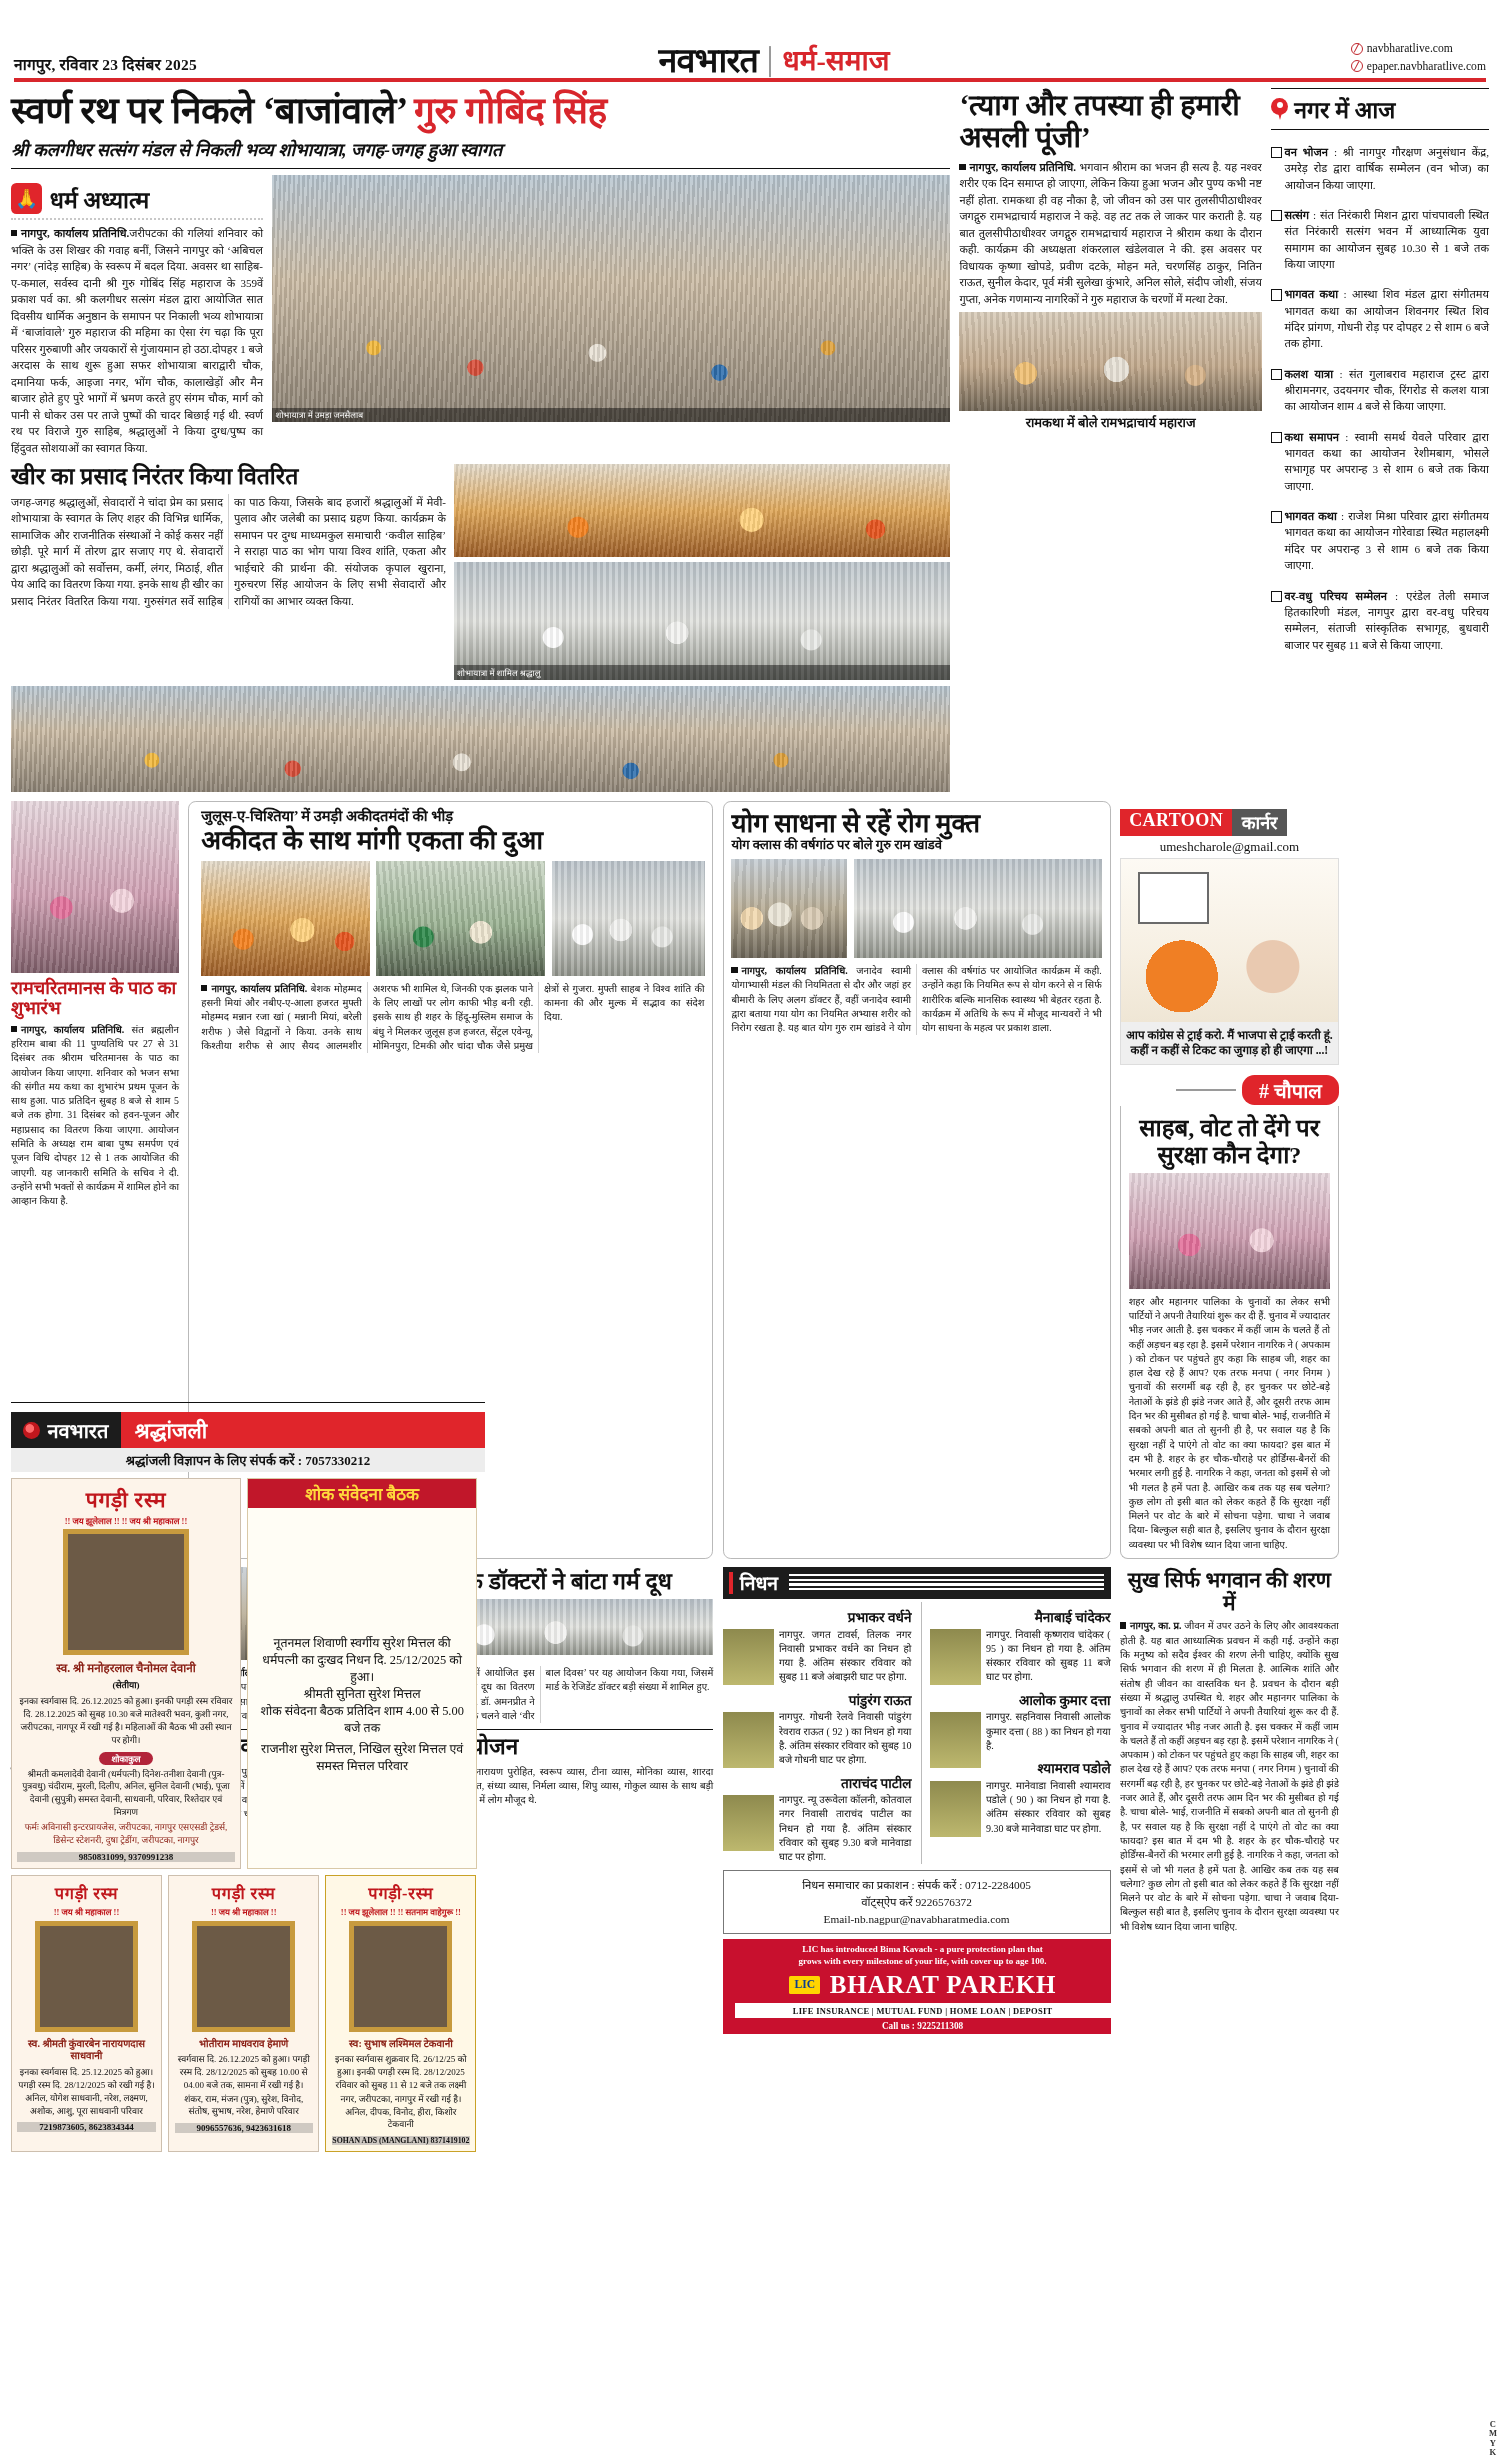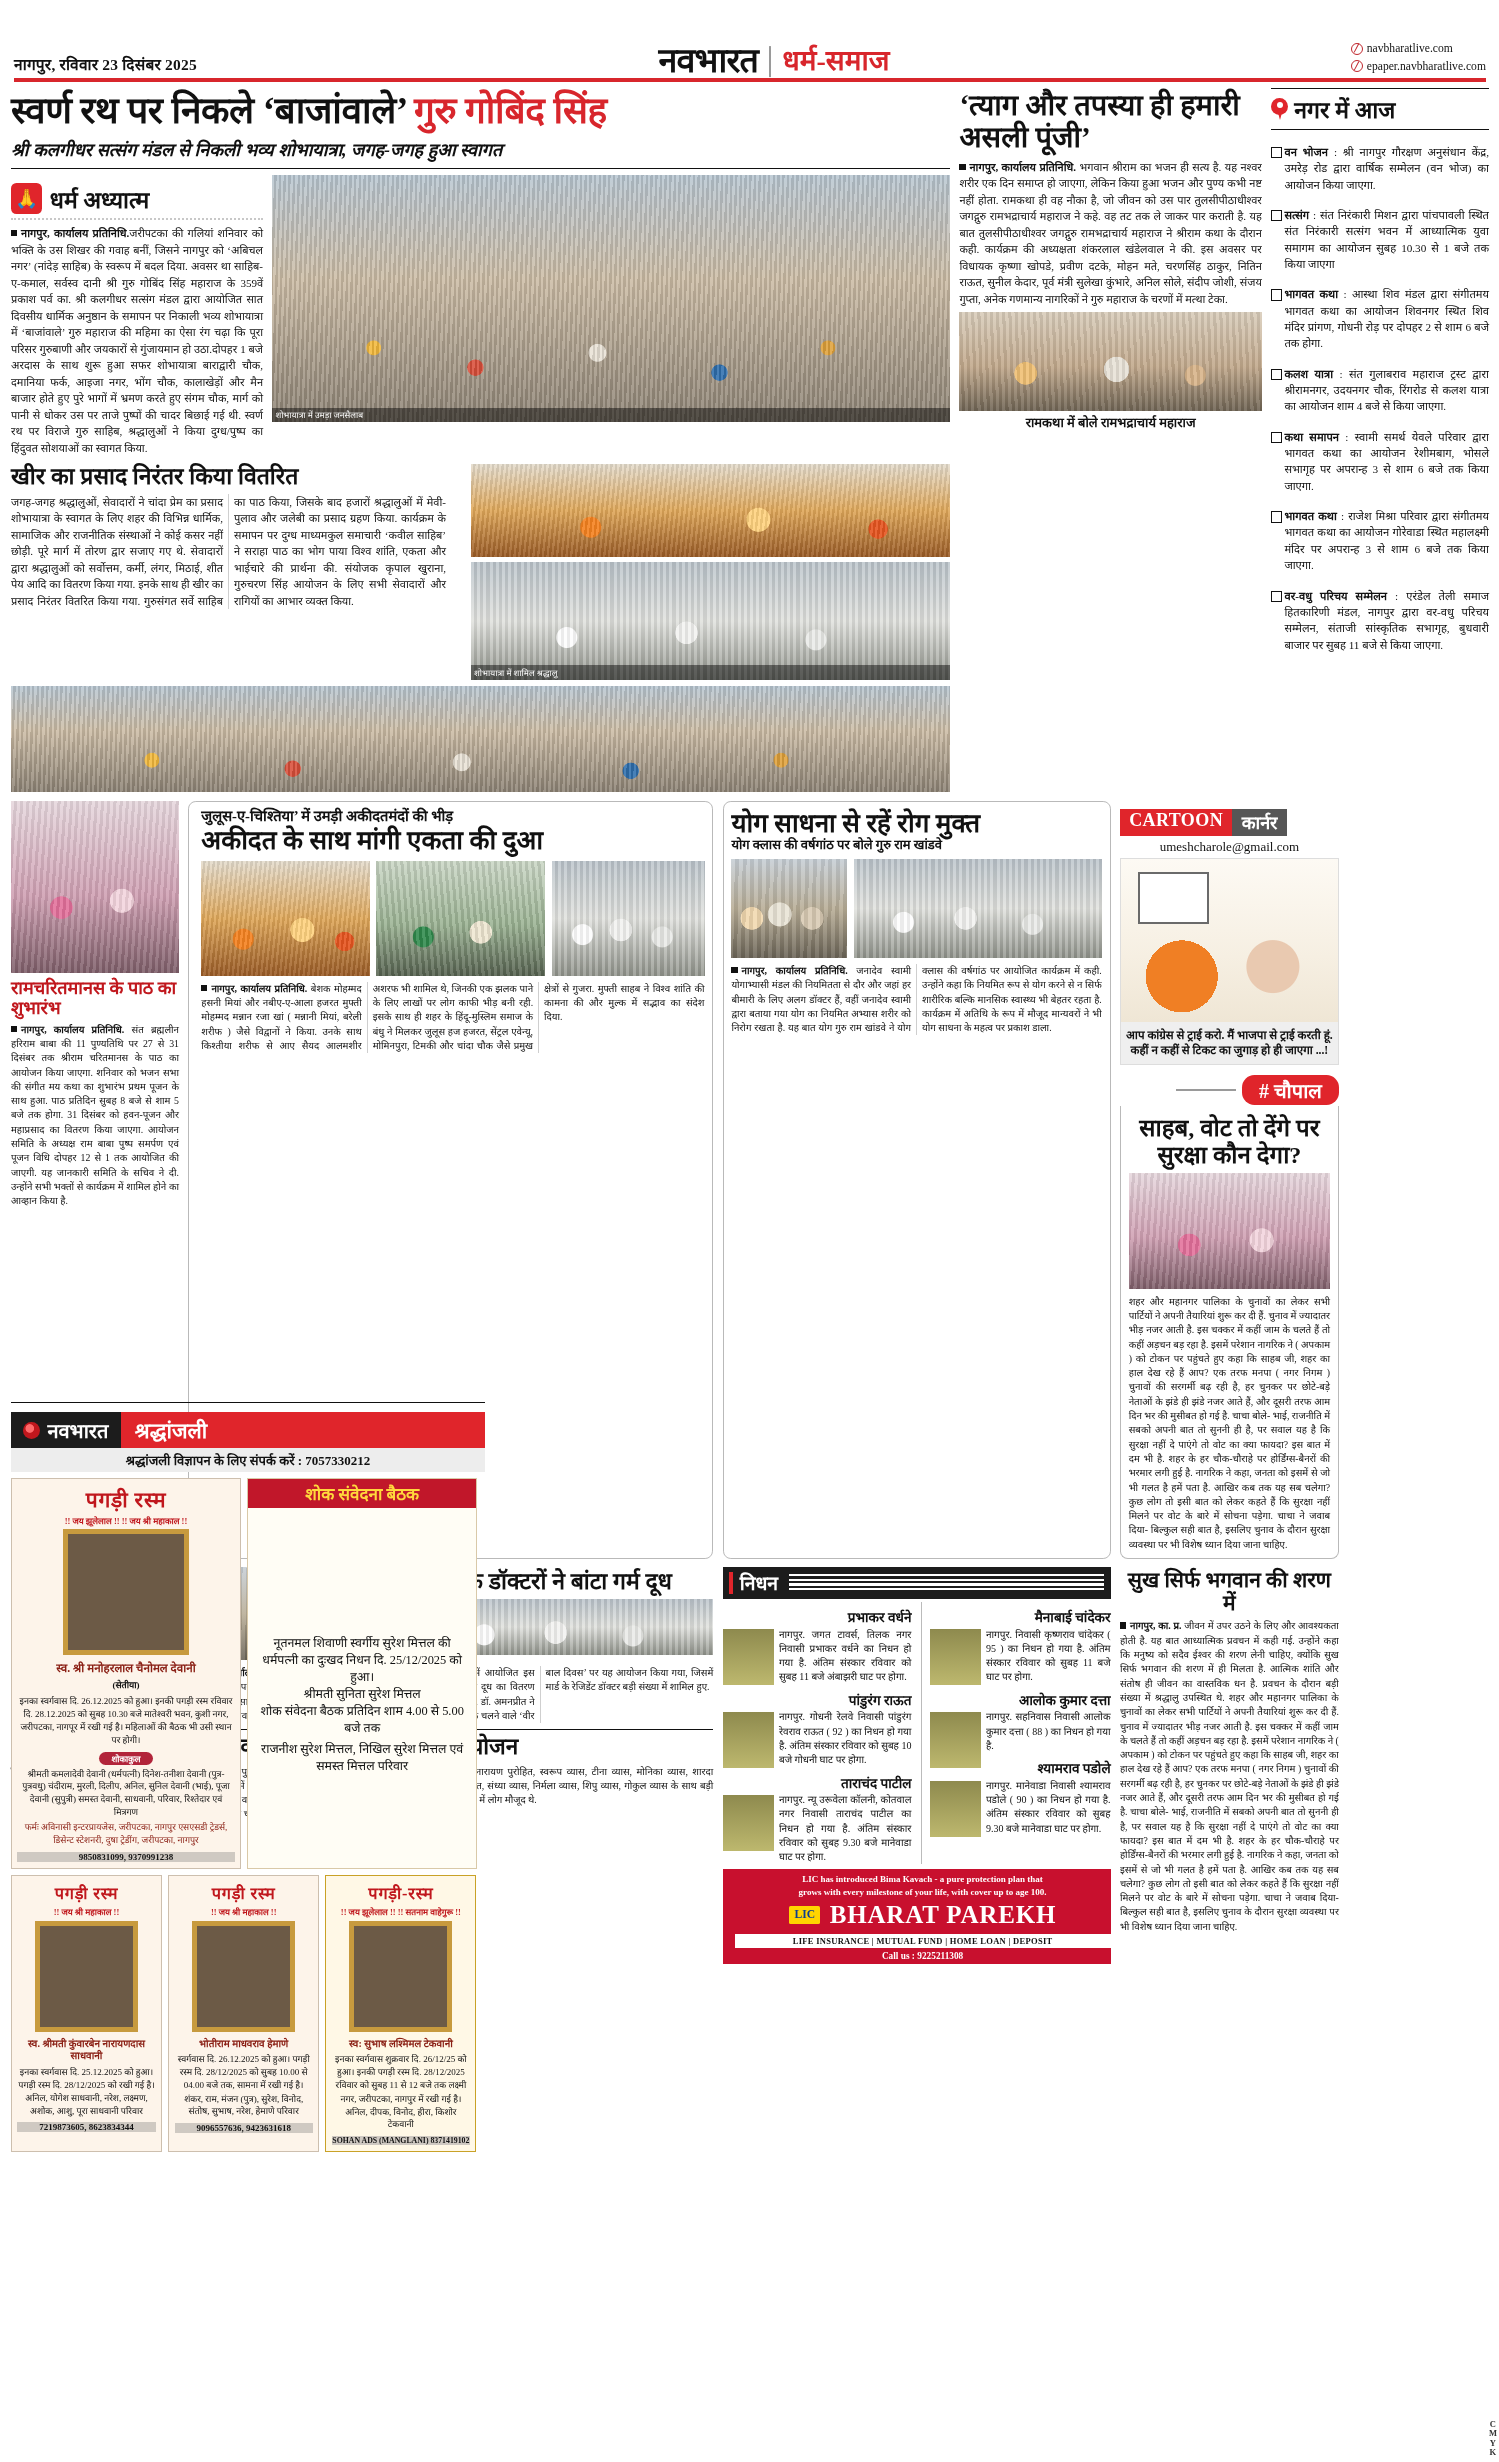--- a/index.html
+++ b/index.html
@@ -213,21 +213,21 @@
           </div>
         </div>
 
         <div style="flex:1;">
           <div class="ph p-crowd" style="height:247px;">
             <div class="cap">शोभायात्रा में उमड़ा जनसैलाब</div>
           </div>
         </div>
       </div>
 
-      <div style="display:flex;gap:25px;margin-top:7.8px;">
+      <div style="display:flex;gap:8px;margin-top:7.8px;">
         <div style="width:435px;">
           <div class="midhead">खीर का प्रसाद निरंतर किया वितरित</div>
           <div class="body-t cm cm2 cmrule" style="margin-top:4.7px;">जगह-जगह श्रद्धालुओं, सेवादारों ने चांदा प्रेम का प्रसाद शोभायात्रा के स्वागत के लिए शहर की विभिन्न धार्मिक, सामाजिक और राजनीतिक संस्थाओं ने कोई कसर नहीं छोड़ी. पूरे मार्ग में तोरण द्वार सजाए गए थे. सेवादारों द्वारा श्रद्धालुओं को सर्वोत्तम, कर्मी, लंगर, मिठाई, शीत पेय आदि का वितरण किया गया. इनके साथ ही खीर का प्रसाद निरंतर वितरित किया गया. गुरुसंगत सर्वे साहिब का पाठ किया, जिसके बाद हजारों श्रद्धालुओं में मेवी-पुलाव और जलेबी का प्रसाद ग्रहण किया. कार्यक्रम के समापन पर दुग्ध माध्यमकुल समाचारी ‘कवील साहिब’ ने सराहा पाठ का भोग पाया विश्व शांति, एकता और भाईचारे की प्रार्थना की. संयोजक कृपाल खुराना, गुरुचरण सिंह आयोजन के लिए सभी सेवादारों और रागियों का आभार व्यक्त किया.</div>
         </div>
         <div style="flex:1;">
           <div class="ph p-saffron" style="height:93px;"></div>
           <div class="ph p-white" style="height:118px;margin-top:4.7px;">
             <div class="cap">शोभायात्रा में शामिल श्रद्धालु</div>
           </div>
         </div>
@@ -408,20 +408,25 @@
         <div style="flex:1;" class="vr">
           <div style="padding-left:7.8px;">
             <div class="nd-name">मैनाबाई चांदेकर</div>
             <div class="nd-body"><span class="pic"></span><span>नागपुर. निवासी कृष्णराव चांदेकर ( 95 ) का निधन हो गया है. अंतिम संस्कार रविवार को सुबह 11 बजे घाट पर होगा.</span></div>
             <div class="nd-name">आलोक कुमार दत्ता</div>
             <div class="nd-body"><span class="pic"></span><span>नागपुर. सहनिवास निवासी आलोक कुमार दत्ता ( 88 ) का निधन हो गया है.</span></div>
             <div class="nd-name">श्यामराव पडोले</div>
             <div class="nd-body"><span class="pic"></span><span>नागपुर. मानेवाडा निवासी श्यामराव पडोले ( 90 ) का निधन हो गया है. अंतिम संस्कार रविवार को सुबह 9.30 बजे मानेवाडा घाट पर होगा.</span></div>
           </div>
         </div>
+      </div>
+      <div class="footbox" style="margin-top:6.2px;">
+        <div>निधन समाचार का प्रकाशन : संपर्क करें : 0712-2284005</div>
+        <div>वॉट्स्ऐप करें 9226576372</div>
+        <div>Email-nb.nagpur@navabharatmedia.com</div>
       </div>
       <div class="licad">
         <div class="l1">
           <div>LIC has introduced Bima Kavach - a pure protection plan that</div>
           <div>grows with every milestone of your life, with cover up to age 100.</div>
         </div>
         <div class="l2">
           <div class="licbox">LIC</div>
           <div class="brand">BHARAT PAREKH</div>
         </div>

